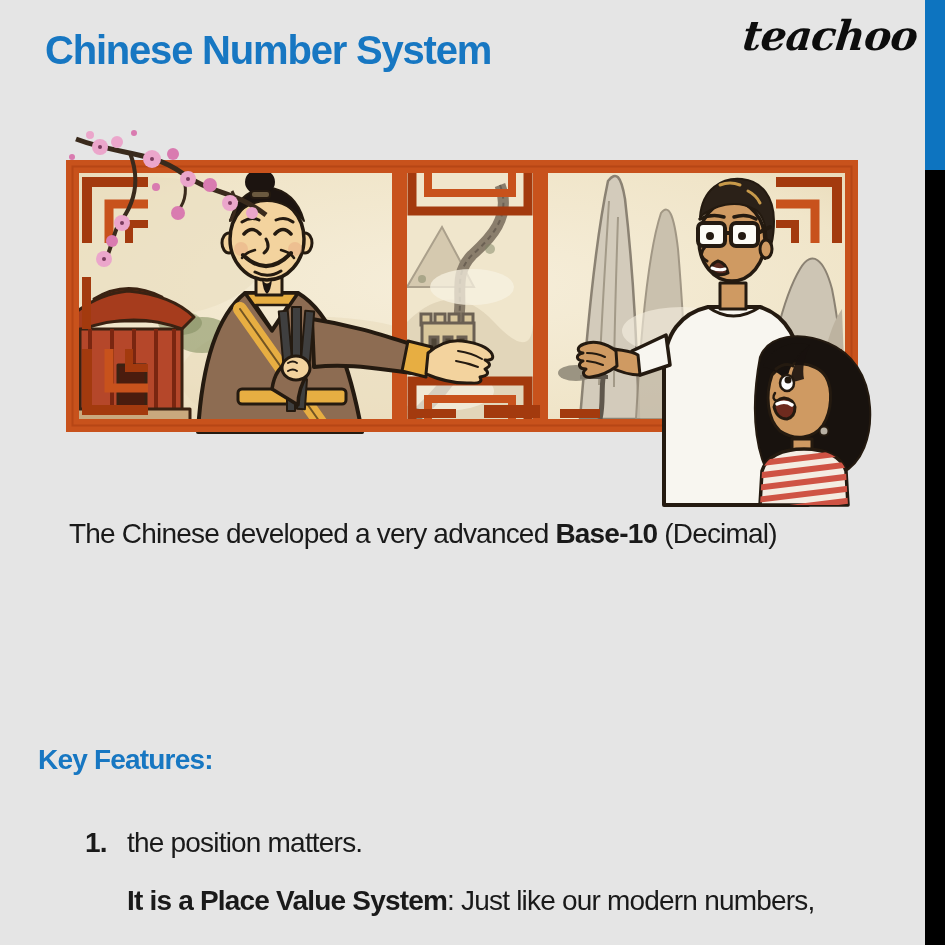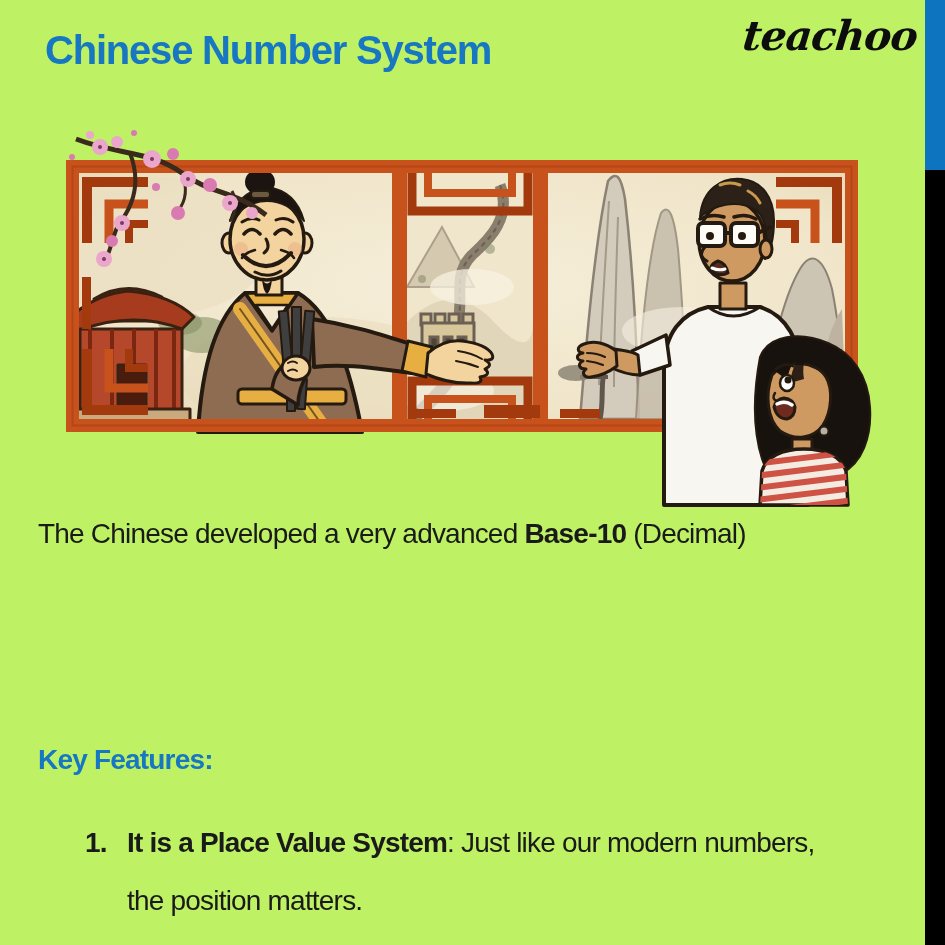--- a/index.html
+++ b/index.html
@@ -1,21 +1,21 @@
 <!DOCTYPE html>
 <html><head>
 <meta charset="utf-8">
 <style>
   html,body{margin:0;padding:0;}
   body{
     width:945px;height:945px;position:relative;overflow:hidden;
     background:#ffffff;font-family:"Liberation Sans",sans-serif;
     -webkit-font-smoothing:antialiased;
   }
-  .page{position:absolute;inset:0;background:#bef264;}
+  .page{position:absolute;inset:0;background:#e5e5e5;}
 
   
   .bar-blue{position:absolute;right:0;top:0;width:20px;height:170px;background:#0d74c0;}
   .bar-black{position:absolute;right:0;top:170px;width:20px;height:775px;background:#000000;}
 
   
   .title{
     position:absolute;left:45px;top:28px;margin:0;
     font-size:40px;font-weight:bold;letter-spacing:-1.2px;
     color:#1777c2;white-space:nowrap;
@@ -29,21 +29,21 @@
 
   
   .illustration{position:absolute;left:60px;top:127px;width:830px;height:385px;margin:0;}
   .illustration svg{display:block;width:100%;height:100%;}
 
   
   .para{
     position:absolute;left:38px;top:505px;width:860px;
     font-size:28px;line-height:58px;letter-spacing:-0.8px;color:#1a1a1a;
   }
-  .para .line{height:58px;white-space:nowrap;}
+  .para .line{height:58px;white-space:nowrap;margin-left:31px;}
   .kf{
     position:absolute;left:38px;top:731px;margin:0;
     font-size:28px;line-height:58px;font-weight:bold;letter-spacing:-0.8px;
     color:#1777c2;white-space:nowrap;
   }
   .list-item{
     position:absolute;left:85px;top:814px;
     font-size:28px;line-height:58px;letter-spacing:-0.8px;color:#1a1a1a;
     display:flex;align-items:flex-start;
   }
@@ -296,18 +296,18 @@
 
   <div class="para">
     <div class="line"><span>The Chinese developed a very advanced </span><b>Base-10</b><span> (Decimal)</span></div>
   </div>
 
   <h2 class="kf">Key Features:</h2>
 
   <div class="list-item">
     <span class="num">1.</span>
     <div class="li-text">
+      <div class="line">the position matters.</div>
       <div class="line"><b>It is a Place Value System</b><span>: Just like our modern numbers,</span></div>
-      <div class="line">the position matters.</div>
     </div>
   </div>
 
 </div>
 
 </body></html>

